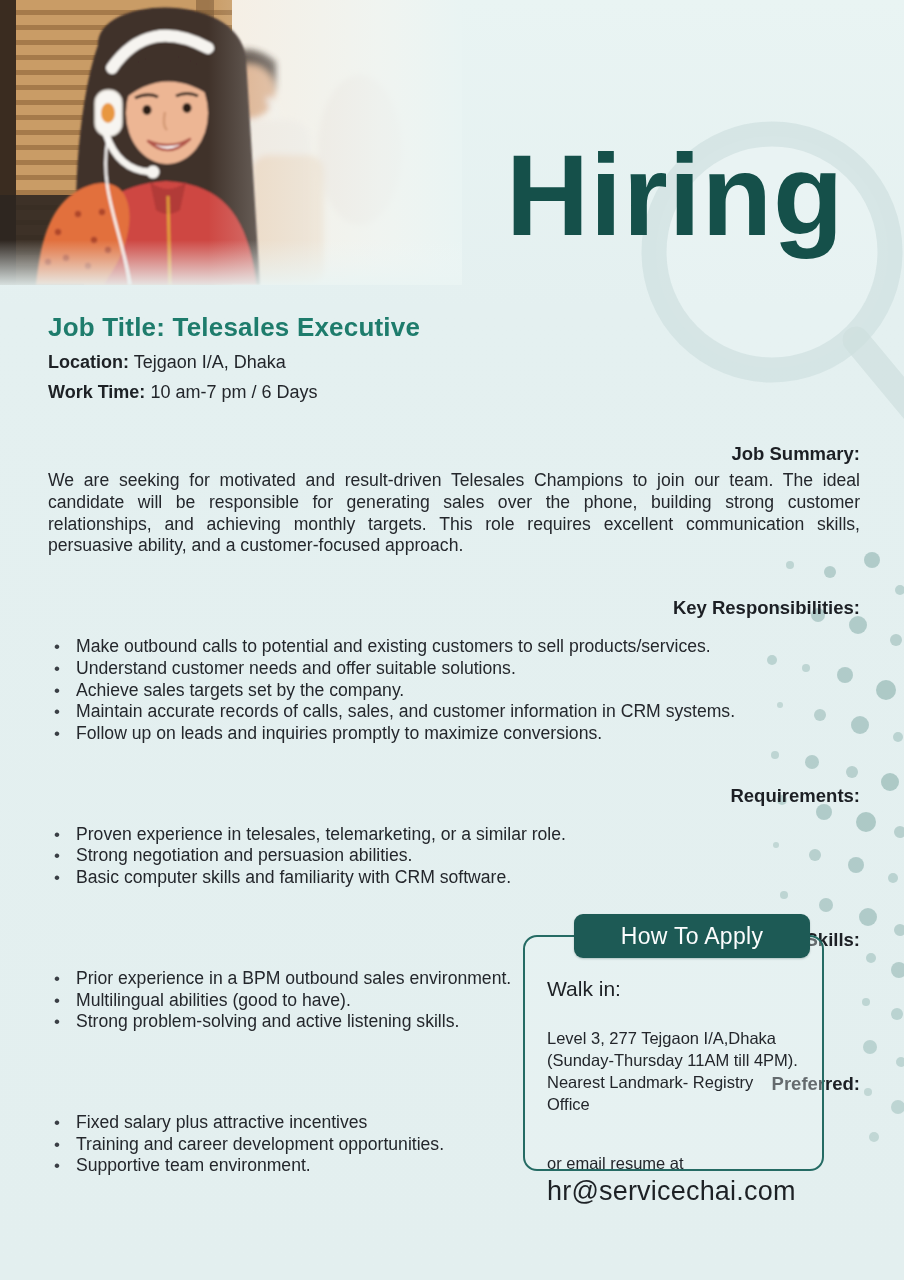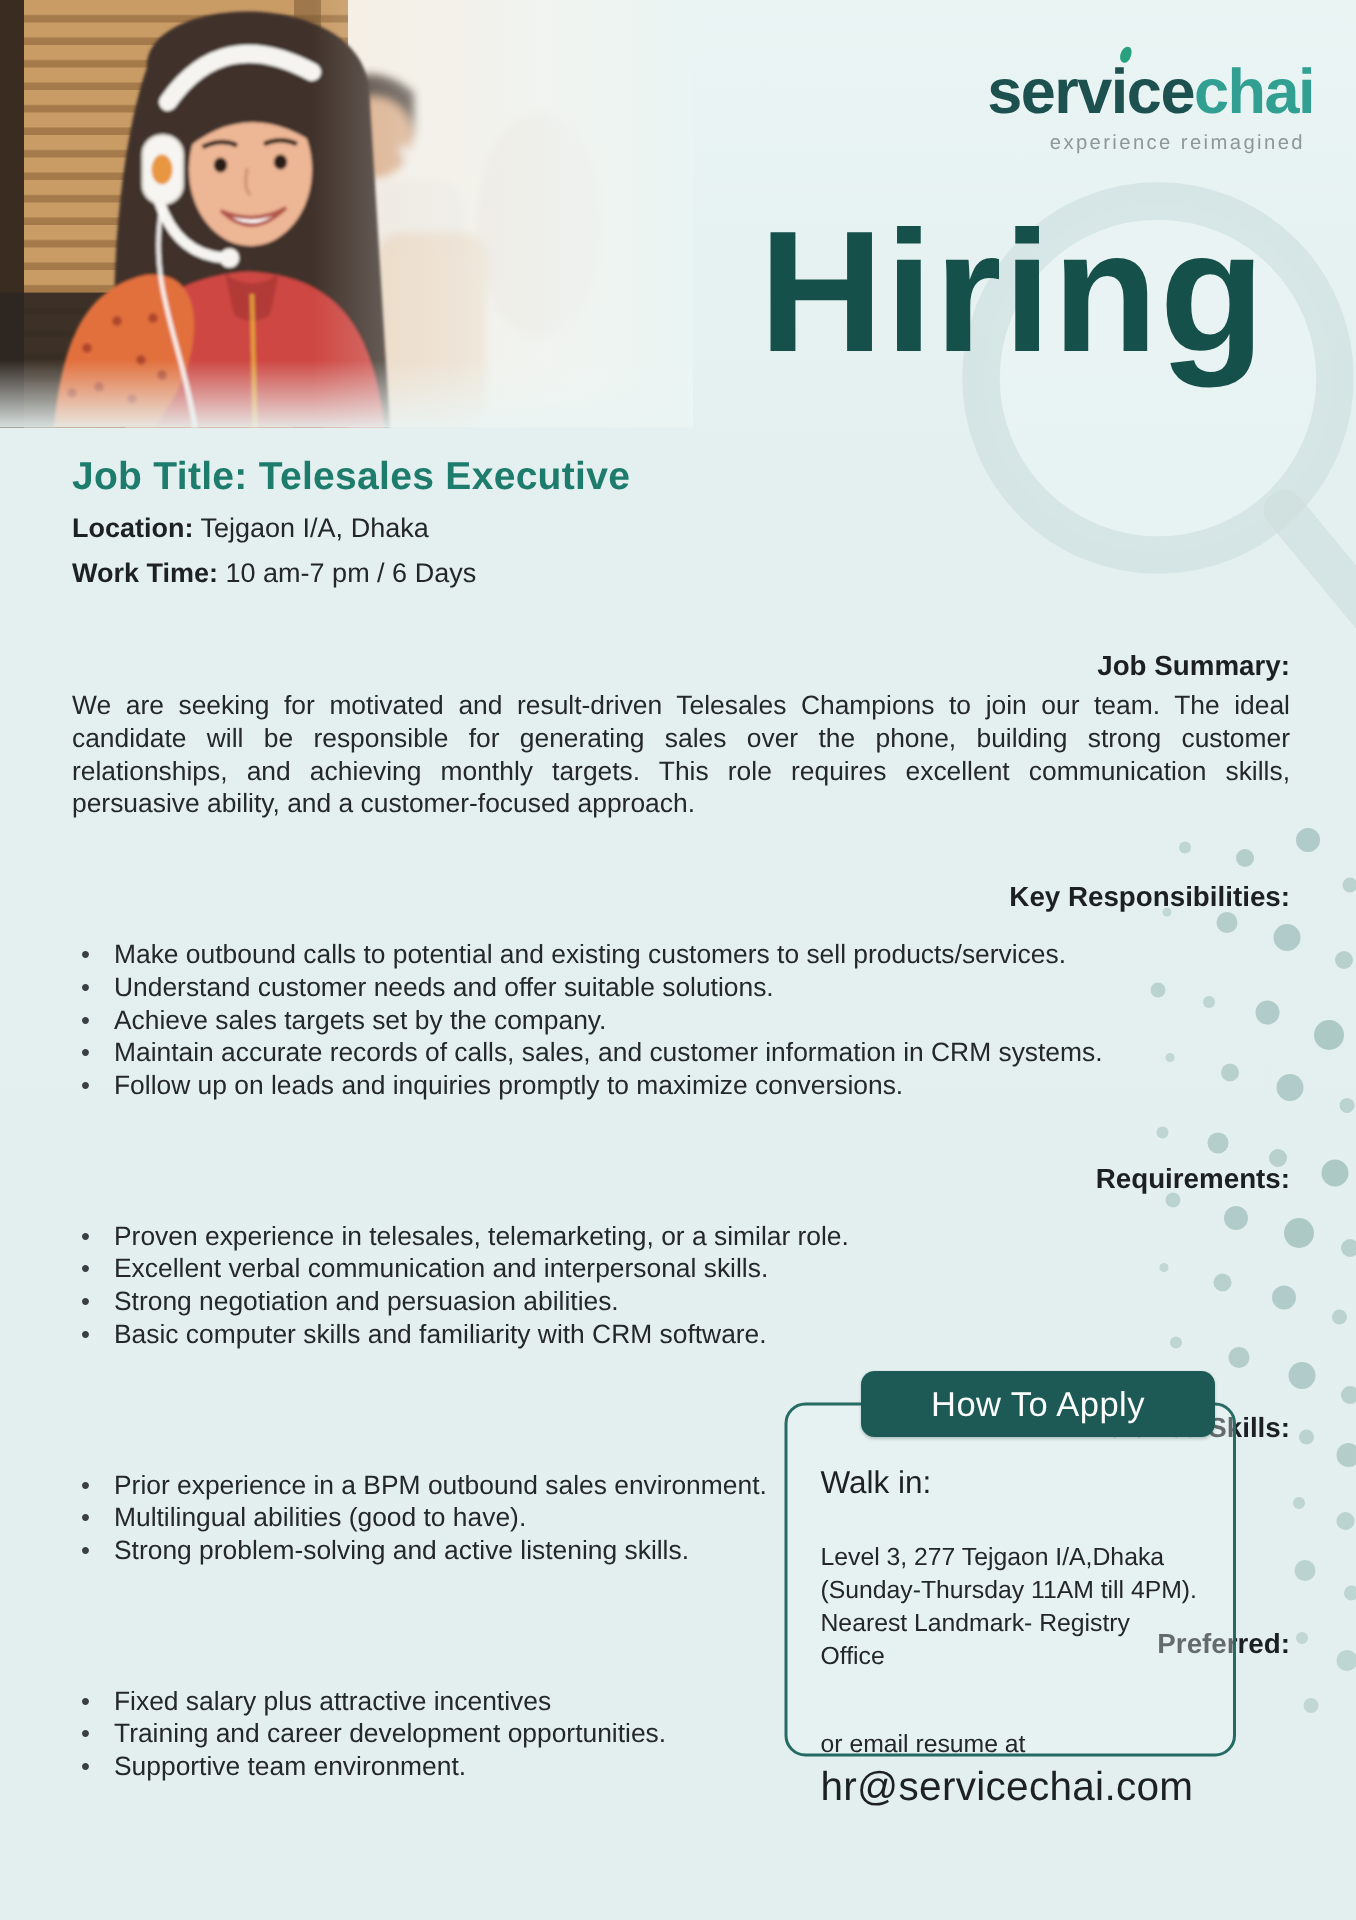--- a/index.html
+++ b/index.html
@@ -30,21 +30,21 @@
   .logo-tagline { margin-top:5px; padding-right:6px; font-size:13.5px; letter-spacing:1.6px; color:#8d969b; }
 
   
   .hiring {
     position:absolute; left:506px; top:138px;
     font-size:115px; font-weight:bold; letter-spacing:1px; line-height:1;
     color:#15504a;
   }
 
   
-  .content { position:absolute; left:48px; top:302px; width:812px; }
+  .content { position:absolute; left:48px; top:312px; width:812px; }
 
   .job-title { font-size:26px; font-weight:bold; color:#1e7c6c; letter-spacing:.2px; }
   .meta-line { margin-top:9px; font-size:18px; color:#23262b; }
   .meta-label { font-weight:bold; color:#1d2125; }
 
   .sec-heading { margin-top:40px; font-size:18.5px; font-weight:bold; color:#1c1f24;text-align:right; }
   .summary-para {
     margin-top:5px; font-size:17.6px; line-height:21.8px;
     text-align:justify; color:#24272c;
   }
@@ -204,27 +204,20 @@
       <ellipse cx="108" cy="113" rx="7" ry="10" fill="#e8973f"></ellipse>
       <path d="M106,134 Q118,170 150,172" stroke="#f6f4f0" stroke-width="7" fill="none" stroke-linecap="round"></path>
       <circle cx="153" cy="172" r="6.5" fill="#f6f4f0"></circle>
       <path d="M108,138 C98,190 122,230 130,285" stroke="#fbfaf8" stroke-width="3" fill="none" opacity=".9"></path>
     </g>
 
     <rect width="462" height="285" fill="url(#fadeR)"></rect>
     <rect y="240" width="462" height="45" fill="url(#fadeB)"></rect>
   </svg>
 
-  <div class="logo">
-    <div class="logo-text">
-      <span class="logo-spark"></span>
-      <span class="logo-bold">service</span><span class="logo-light">chai</span>
-    </div>
-    <div class="logo-tagline">experience reimagined</div>
-  </div>
 
   <div class="hiring">Hiring</div>
 
   <div class="content">
     <div class="job-title">Job Title: Telesales Executive</div>
 
     <div class="meta-line">
       <span class="meta-label">Location:</span>
       <span>Tejgaon I/A, Dhaka</span>
     </div>
@@ -241,21 +234,20 @@
       <li>Make outbound calls to potential and existing customers to sell products/services.</li>
       <li>Understand customer needs and offer suitable solutions.</li>
       <li>Achieve sales targets set by the company.</li>
       <li>Maintain accurate records of calls, sales, and customer information in CRM systems.</li>
       <li>Follow up on leads and inquiries promptly to maximize conversions.</li>
     </ul>
 
     <div class="sec-heading">Requirements:</div>
     <ul class="bullets">
       <li>Proven experience in telesales, telemarketing, or a similar role.</li>
-      <li>Excellent verbal communication and interpersonal skills.</li>
       <li>Strong negotiation and persuasion abilities.</li>
       <li>Basic computer skills and familiarity with CRM software.</li>
     </ul>
 
     <div class="sec-heading">Preferred Skills:</div>
     <ul class="bullets narrow">
       <li>Prior experience in a BPM outbound sales environment.</li>
       <li>Multilingual abilities (good to have).</li>
       <li>Strong problem-solving and active listening skills.</li>
     </ul>

